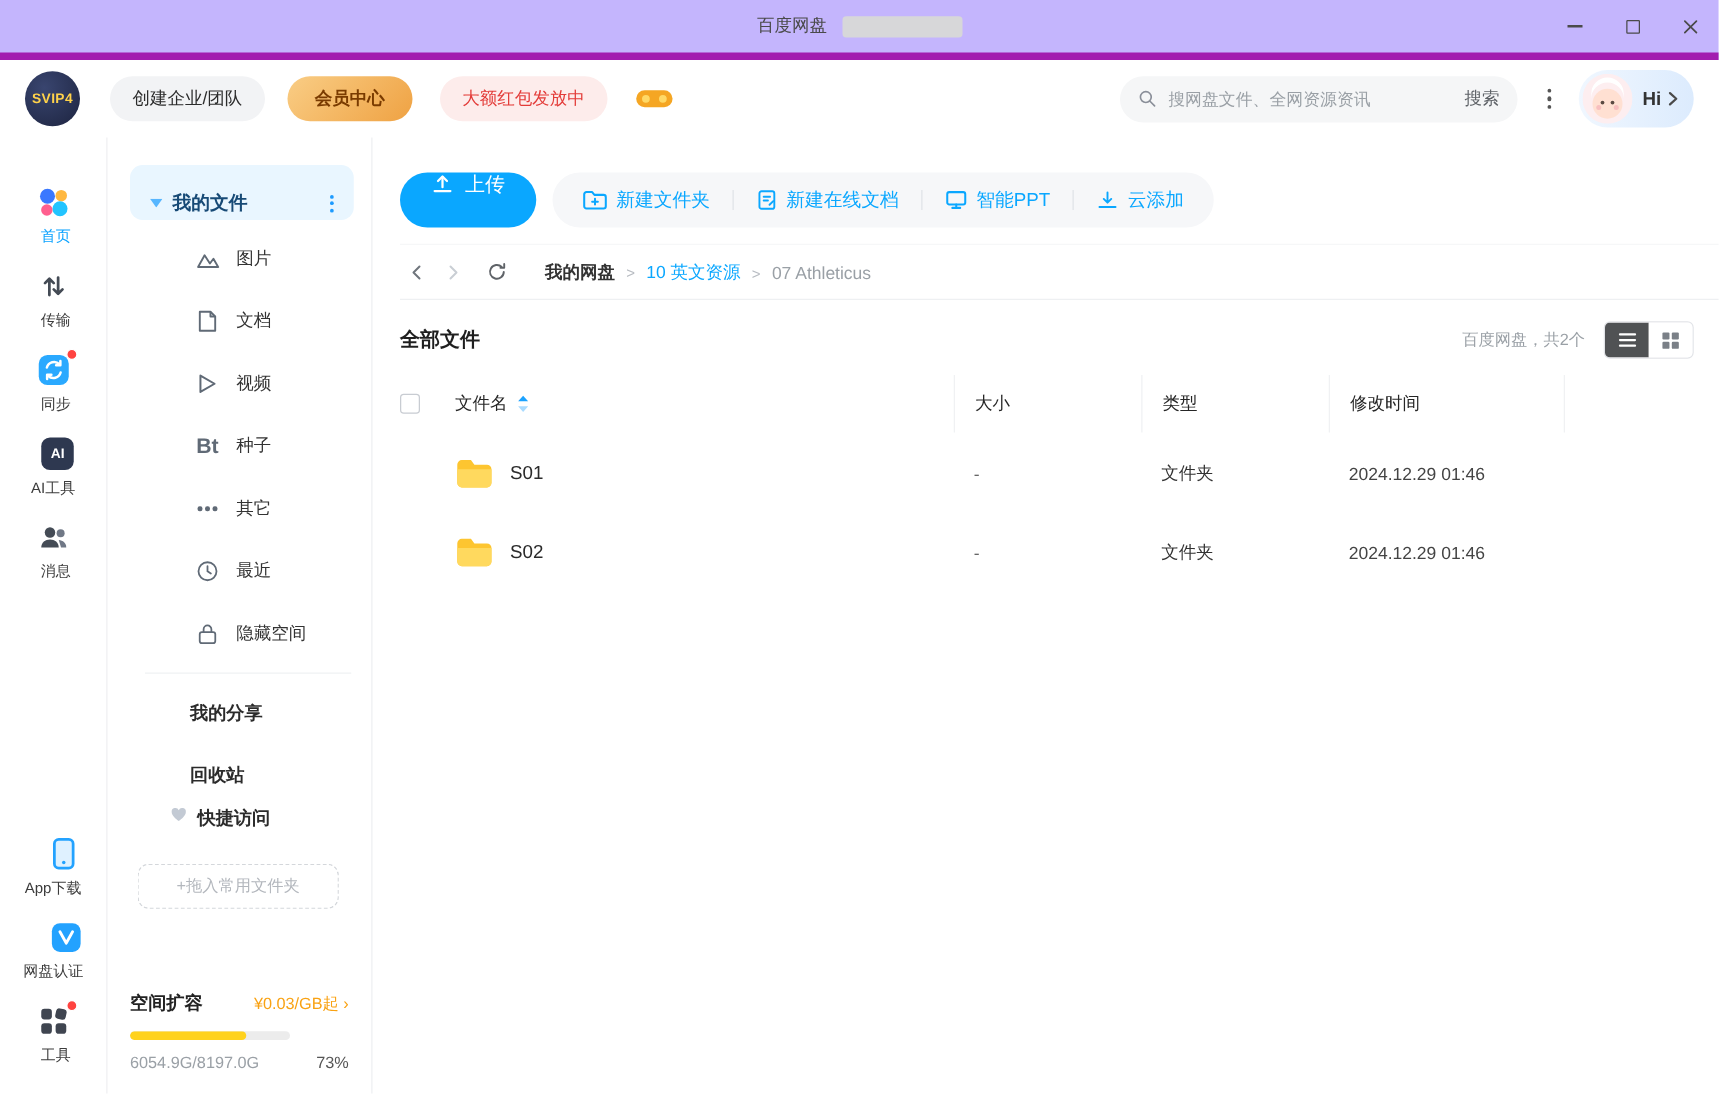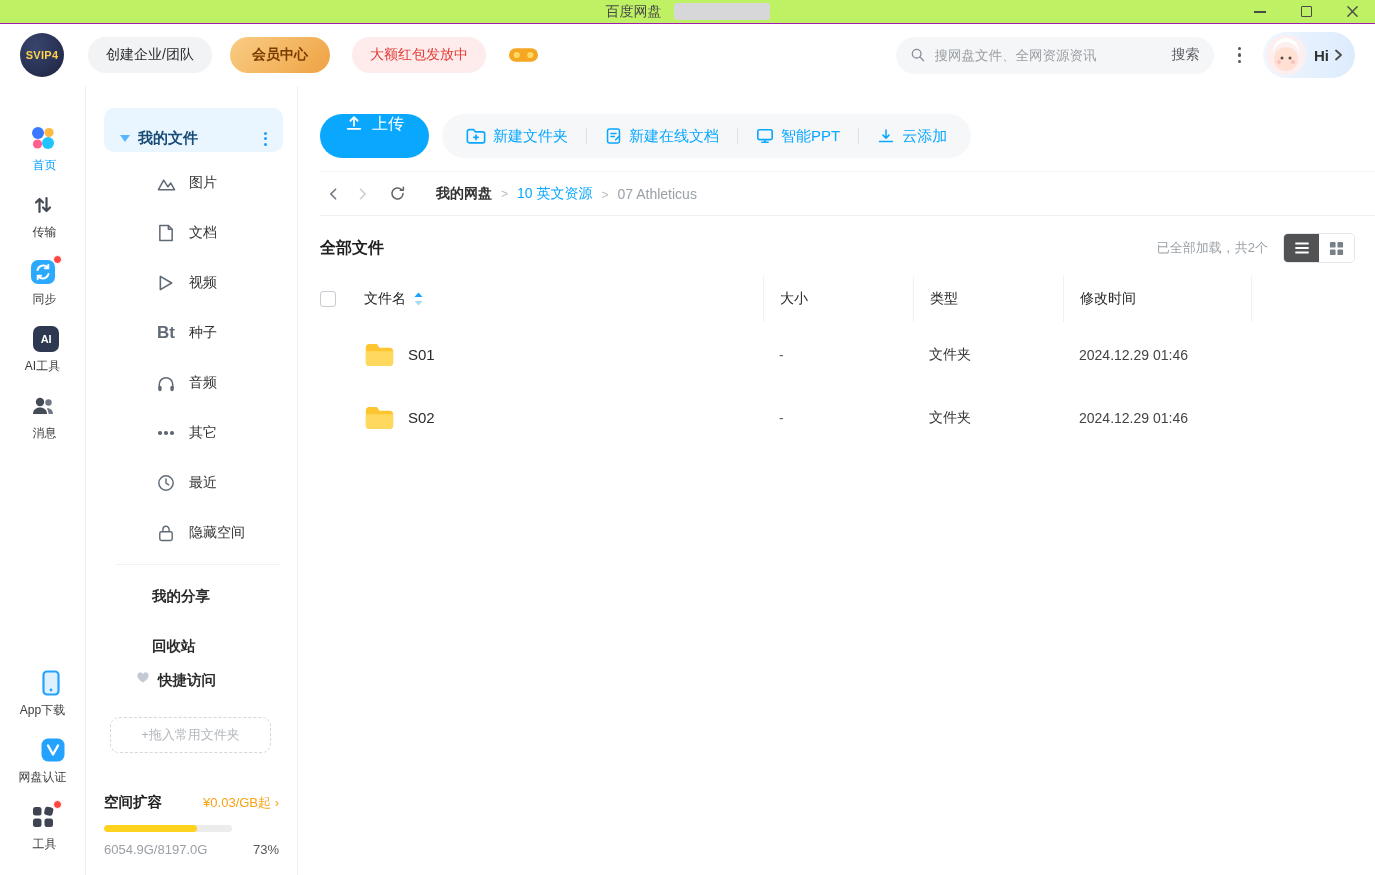--- a/index.html
+++ b/index.html
@@ -1,21 +1,21 @@
 <!DOCTYPE html>
 <html><head>
 <meta charset="utf-8">
 <style>
   * { box-sizing: border-box; margin: 0; padding: 0; }
   html,body { width:1375px; height:875px; overflow:hidden; }
   body { font-family:"Liberation Sans","DejaVu Sans",sans-serif; background:#fff; color:#333; }
   .window { width:1375px; height:875px; display:flex; flex-direction:column; background:#fff; }
 
   
-  .titlebar { height:24px; background:#bef264; border-bottom:1px solid #a21caf; display:flex; align-items:center; position:relative; flex:none; }
+  .titlebar { height:48px; background:#c4b5fd; border-bottom:6px solid #a21caf; display:flex; align-items:center; position:relative; flex:none; }
   .titlebar-center { position:absolute; left:0; right:0; display:flex; justify-content:center; align-items:center; gap:12px; pointer-events:none; }
   .title-text { font-size:14px; color:#4a4a4a; }
   .title-blob { width:96px; height:17px; background:#d7d7d9; border-radius:3px; }
   .win-controls { margin-left:auto; display:flex; z-index:2; }
   .win-btn { width:46px; height:40px; display:flex; align-items:center; justify-content:center; cursor:pointer; }
   .min-glyph { width:12px; height:2px; background:#4a4a4a; }
   .max-glyph { width:11px; height:11px; border:1.5px solid #4a4a4a; border-radius:1px; }
 
   
   .header { height:62px; display:flex; align-items:center; padding:0 20px; background:#fff; flex:none; }
@@ -316,30 +316,20 @@
         <span class="lbl">视频</span>
       </div>
       <div class="cat">
         <span class="cicon">
             <span class="bt-text">Bt</span>
           </span>
         <span class="lbl">种子</span>
       </div>
       <div class="cat">
         <span class="cicon">
-          <svg width="18" height="17" viewBox="0 0 20 18" fill="none" stroke="#606a76" stroke-width="1.7" stroke-linecap="round">
-              <path d="M2.5 15v-5a7.5 7.5 0 0 1 15 0v5"></path>
-              <rect x="1.5" y="11.5" width="3.6" height="6" rx="1.8" fill="#606a76" stroke="none"></rect>
-              <rect x="14.9" y="11.5" width="3.6" height="6" rx="1.8" fill="#606a76" stroke="none"></rect>
-            </svg>
-        </span>
-        <span class="lbl">音频</span>
-      </div>
-      <div class="cat">
-        <span class="cicon">
             <span class="dots3">
               <i></i>
               <i></i>
               <i></i>
             </span>
           </span>
         <span class="lbl">其它</span>
       </div>
       <div class="cat">
         <span class="cicon">
@@ -455,21 +445,21 @@
         <div class="crumbs">
           <span class="crumb crumb-root">我的网盘</span>
           <span class="crumb crumb-link">10 英文资源</span>
           <span class="crumb crumb-cur">07 Athleticus</span>
         </div>
       </div>
 
       <div class="filehead">
         <span class="sec-title">全部文件</span>
         <div class="rightside">
-          <span class="loadstat">已全部加载，共2个</span>
+          <span class="loadstat">百度网盘，共2个</span>
           <div class="viewtoggle">
             <div class="vbtn active">
               <svg width="16" height="14" viewBox="0 0 16 14" stroke="#fff" stroke-width="1.8" stroke-linecap="round">
                   <path d="M2 2.5h12M2 7h12M2 11.5h12"></path>
                 </svg>
             </div>
             <div class="vbtn">
               <svg width="15" height="15" viewBox="0 0 16 16" fill="#7a8087">
                   <rect x="1" y="1" width="6" height="6" rx="1"></rect>
                   <rect x="9" y="1" width="6" height="6" rx="1"></rect>

